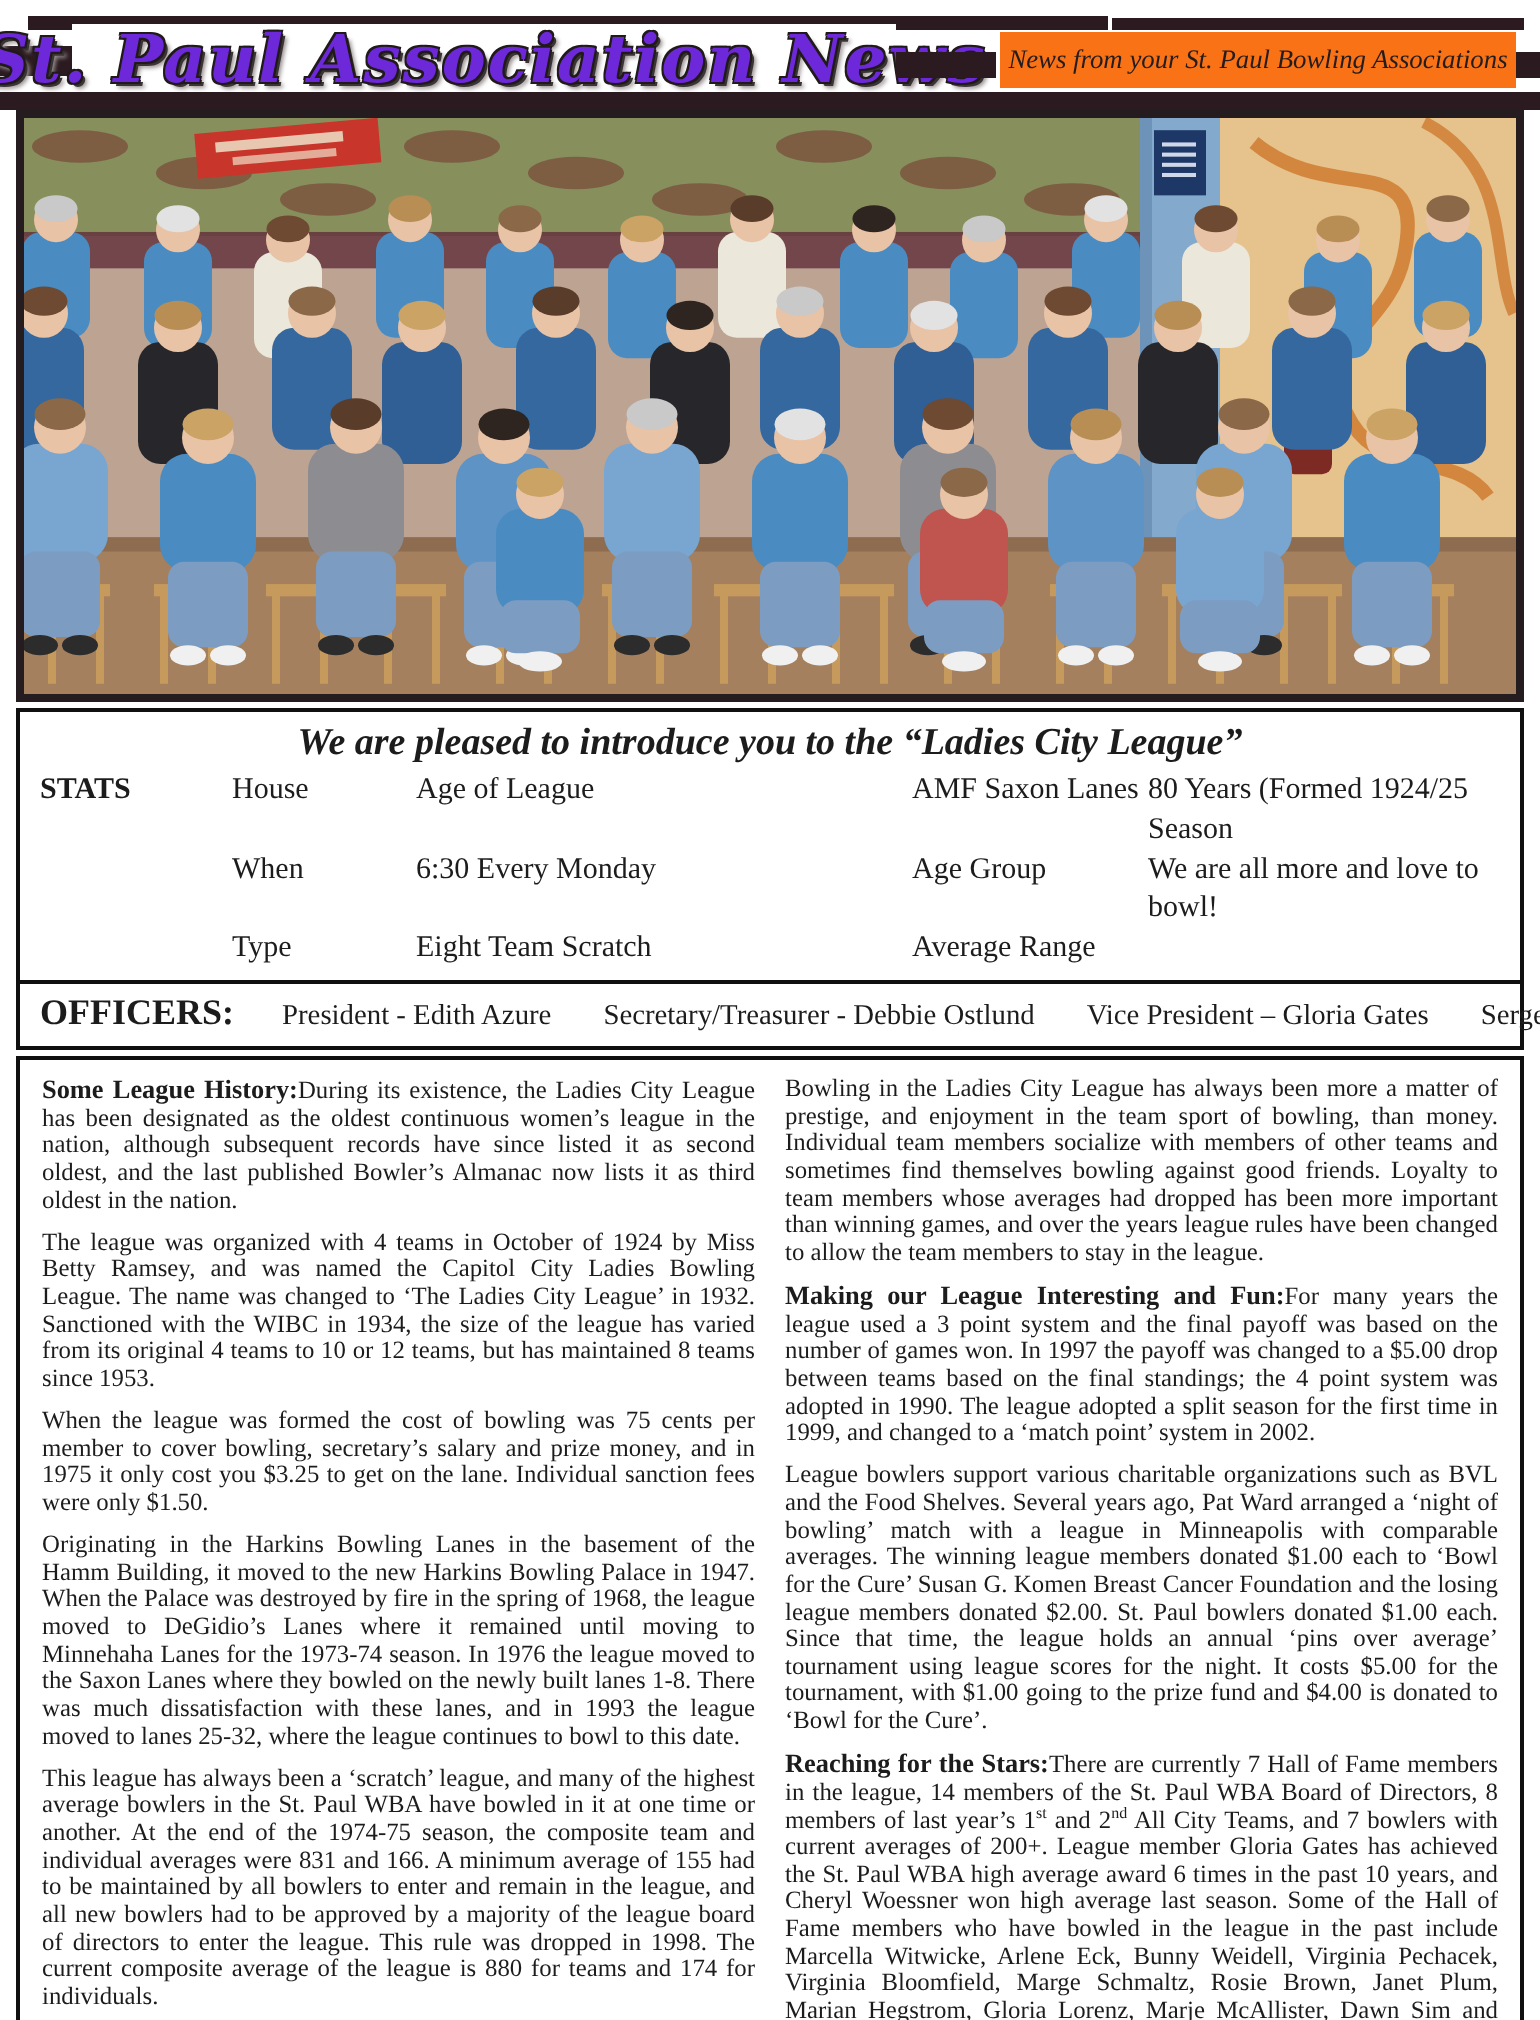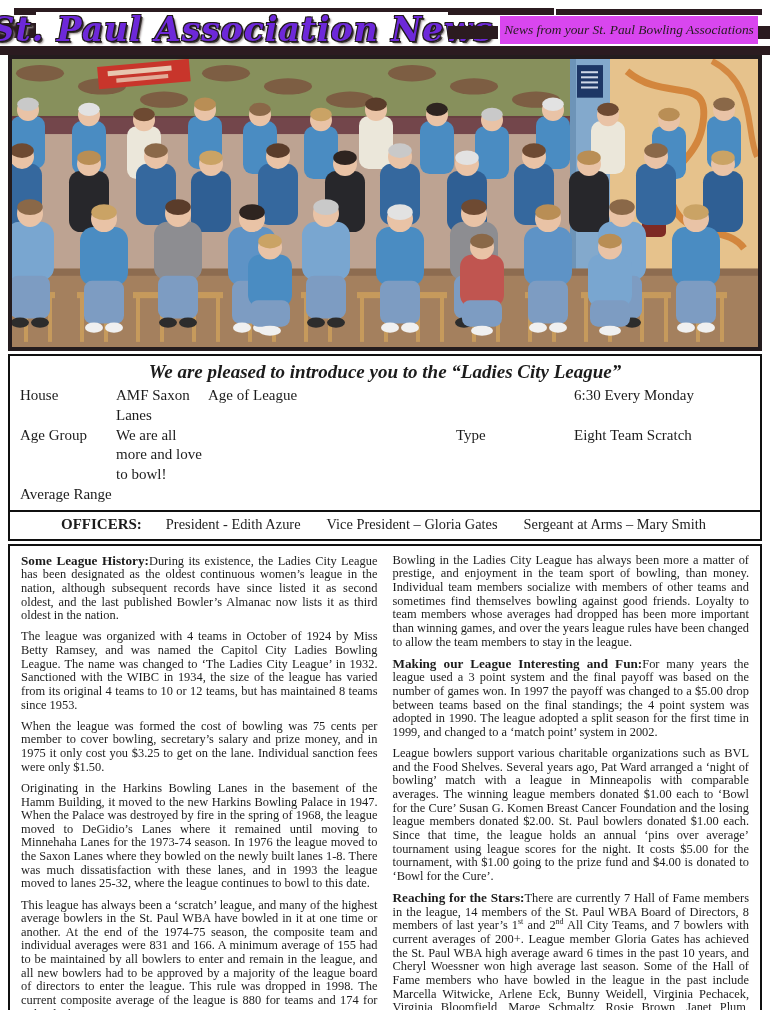--- a/index.html
+++ b/index.html
@@ -7,37 +7,37 @@
   .bar{position:absolute;background:#2b1b20;}
 
   
   .masthead{position:relative;height:55px;}
   .title-box{position:absolute;left:36px;top:12px;width:412px;height:35px;background:#fff;
              display:flex;align-items:center;justify-content:center;}
   .masthead-title{font-family:"DejaVu Serif", serif;font-style:italic;font-weight:bold;
     font-size:33px;letter-spacing:1px;color:#6d28d9;white-space:nowrap;
     text-shadow:-1px -1px 0 #201a1a,1px -1px 0 #201a1a,-1px 1px 0 #201a1a,
                 1px 1px 0 #201a1a,2px 2px 0 #3a3434,3px 3px 2px #9b9292;}
-  .tag-box{position:absolute;left:500px;top:16px;width:258px;height:28px;background:#d946ef;
+  .tag-box{position:absolute;left:500px;top:16px;width:258px;height:28px;background:#f97316;
            display:flex;align-items:center;justify-content:center;}
   .masthead-tagline{font-style:italic;font-size:13.4px;white-space:nowrap;color:#241c1e;}
 
   
   .photo-frame{margin:0 8px;border:4px solid #241c1e;height:288px;background:#c7b1a3;}
   .photo-frame svg{display:block;width:100%;height:100%;}
 
   
   .intro-box{margin:3px 8px 0;border:2px solid #101010;background:#fff;}
   .intro-heading{font-size:19px;font-weight:bold;text-align:center;margin:5px 10px 3px;font-style:italic;}
   .stats-grid{display:grid;grid-template-columns:96px 92px 248px 118px 1fr;
               margin:1px 8px 5px 10px;font-size:15px;line-height:1.32;}
   .stats-grid .hd{font-weight:bold;}
   .officers-row{border-top:2px solid #101010;padding:4px 10px 6px;font-size:14.4px;
                 display:flex;gap:24px;white-space:nowrap;align-items:baseline;}
-  .officers-row strong{font-size:15px;margin-left:41px;}
+  .officers-row strong{font-size:18px;}
 
   
   .article-box{margin:3px 8px 0;border:2px solid #101010;display:flex;gap:15px;
                padding:8px 11px 12px;background:#fff;}
   .col{flex:1;min-width:0;}
   .col p{font-size:12.4px;line-height:1.1;margin:0 0 7.5px;text-align:justify;}
   .col p:last-child{margin-bottom:0;}
   .lead{font-weight:bold;font-size:13.2px;}
   .col sup{font-size:8px;line-height:0;}
 </style>
@@ -286,36 +286,40 @@
         <circle cx="598" cy="185" r="12" fill="#e9c3a6"></circle>
         <ellipse cx="598" cy="179" rx="11.76" ry="7.199999999999999" fill="#b98e55"></ellipse>
         <rect x="578" y="237" width="40" height="26" rx="8" fill="#7d9cc2"></rect>
         <ellipse cx="598" cy="267" rx="11" ry="5" fill="#f0f0f0"></ellipse>
       </svg>
   </figure>
 
   <section class="intro-box">
     <h1 class="intro-heading">We are pleased to introduce you to the “Ladies City League”</h1>
     <div class="stats-grid" id="stats-grid">
+        <div class="hd">STATS</div>
         <div>House</div>
+        <div>Age of League</div>
         <div>AMF Saxon Lanes</div>
-        <div>Age of League</div>
+        <div>80 Years (Formed 1924/25 Season</div>
         <div class="hd"></div>
+        <div>When</div>
         <div>6:30 Every Monday</div>
         <div>Age Group</div>
         <div>We are all more and love to bowl!</div>
         <div class="hd"></div>
         <div>Type</div>
         <div>Eight Team Scratch</div>
         <div>Average Range</div>
       </div>
     <div class="officers-row">
       <strong>OFFICERS:</strong>
       <span id="officers-list" style="display:flex;gap:26px;">
           <span>President - Edith Azure</span>
+          <span>Secretary/Treasurer - Debbie Ostlund</span>
           <span>Vice President – Gloria Gates</span>
           <span>Sergeant at Arms – Mary Smith</span>
         </span>
     </div>
   </section>
 
   <section class="article-box">
     <div class="col" id="col-left">
         <p><strong class="lead">Some League History:</strong>During its existence, the Ladies City League has been designated as the oldest continuous women’s league in the nation, although subsequent records have since listed it as second oldest, and the last published Bowler’s Almanac now lists it as third oldest in the nation.</p>
         <p>The league was organized with 4 teams in October of 1924 by Miss Betty Ramsey, and was named the Capitol City Ladies Bowling League. The name was changed to ‘The Ladies City League’ in 1932. Sanctioned with the WIBC in 1934, the size of the league has varied from its original 4 teams to 10 or 12 teams, but has maintained 8 teams since 1953.</p>

